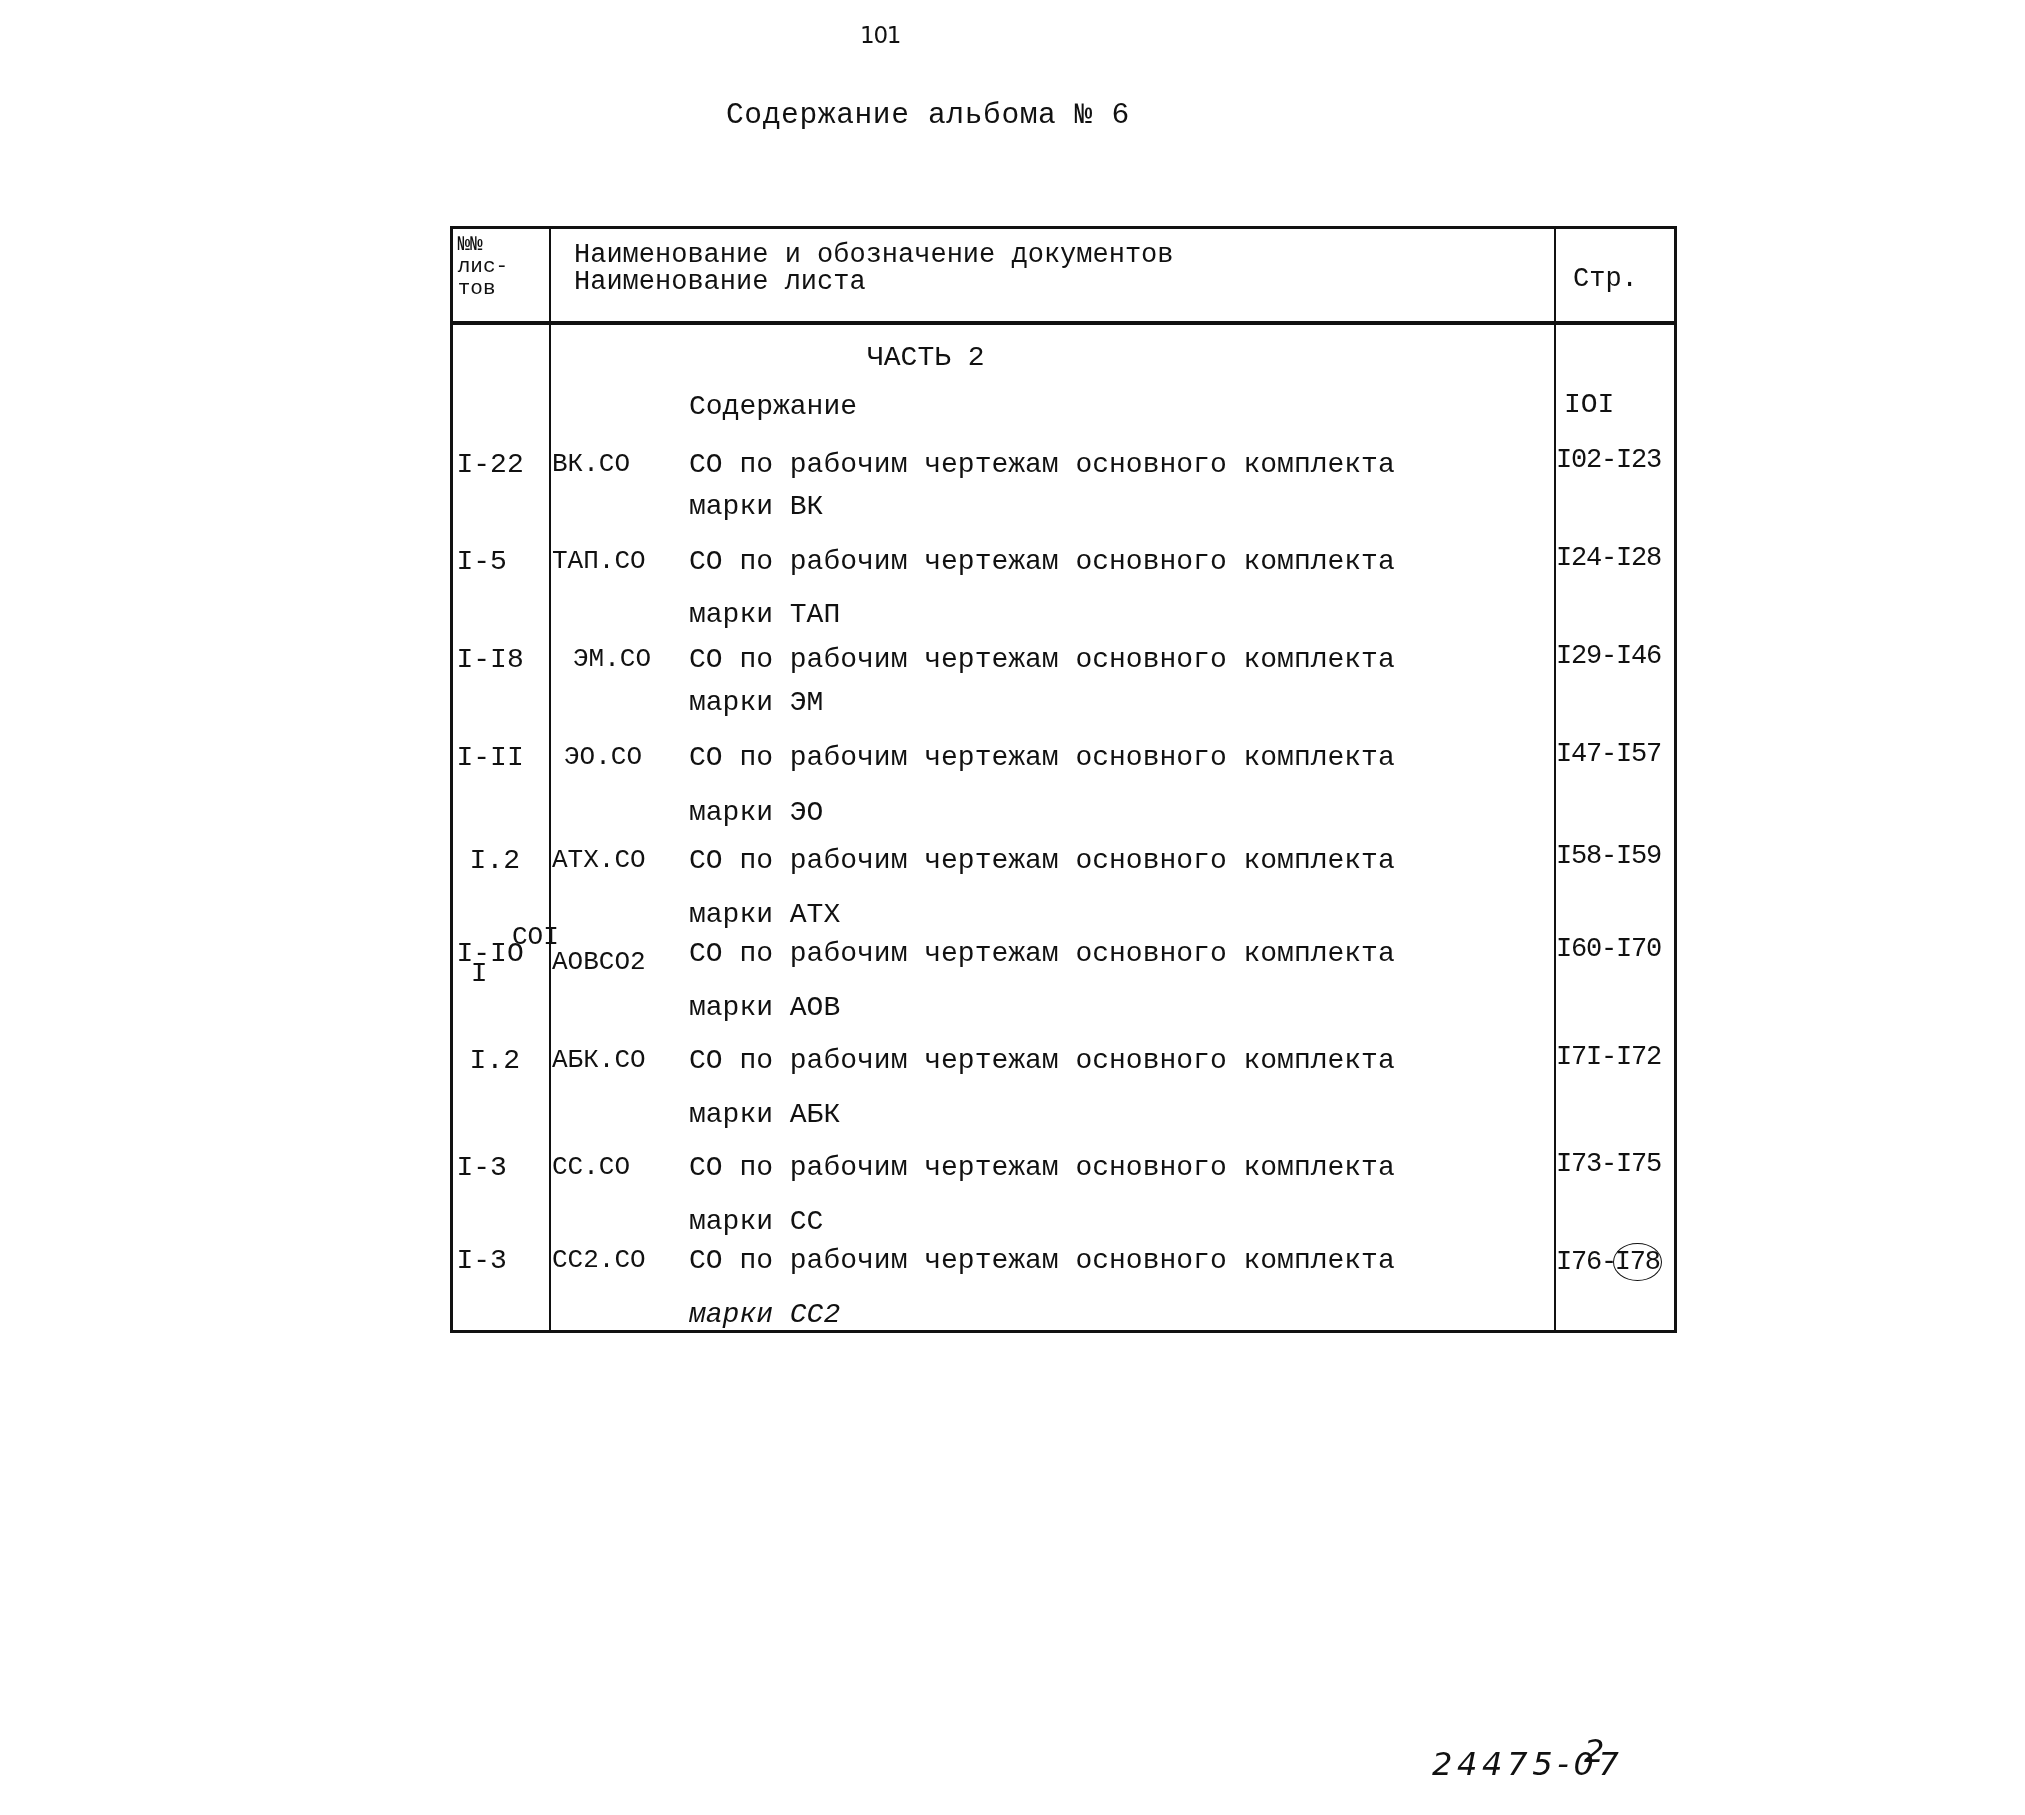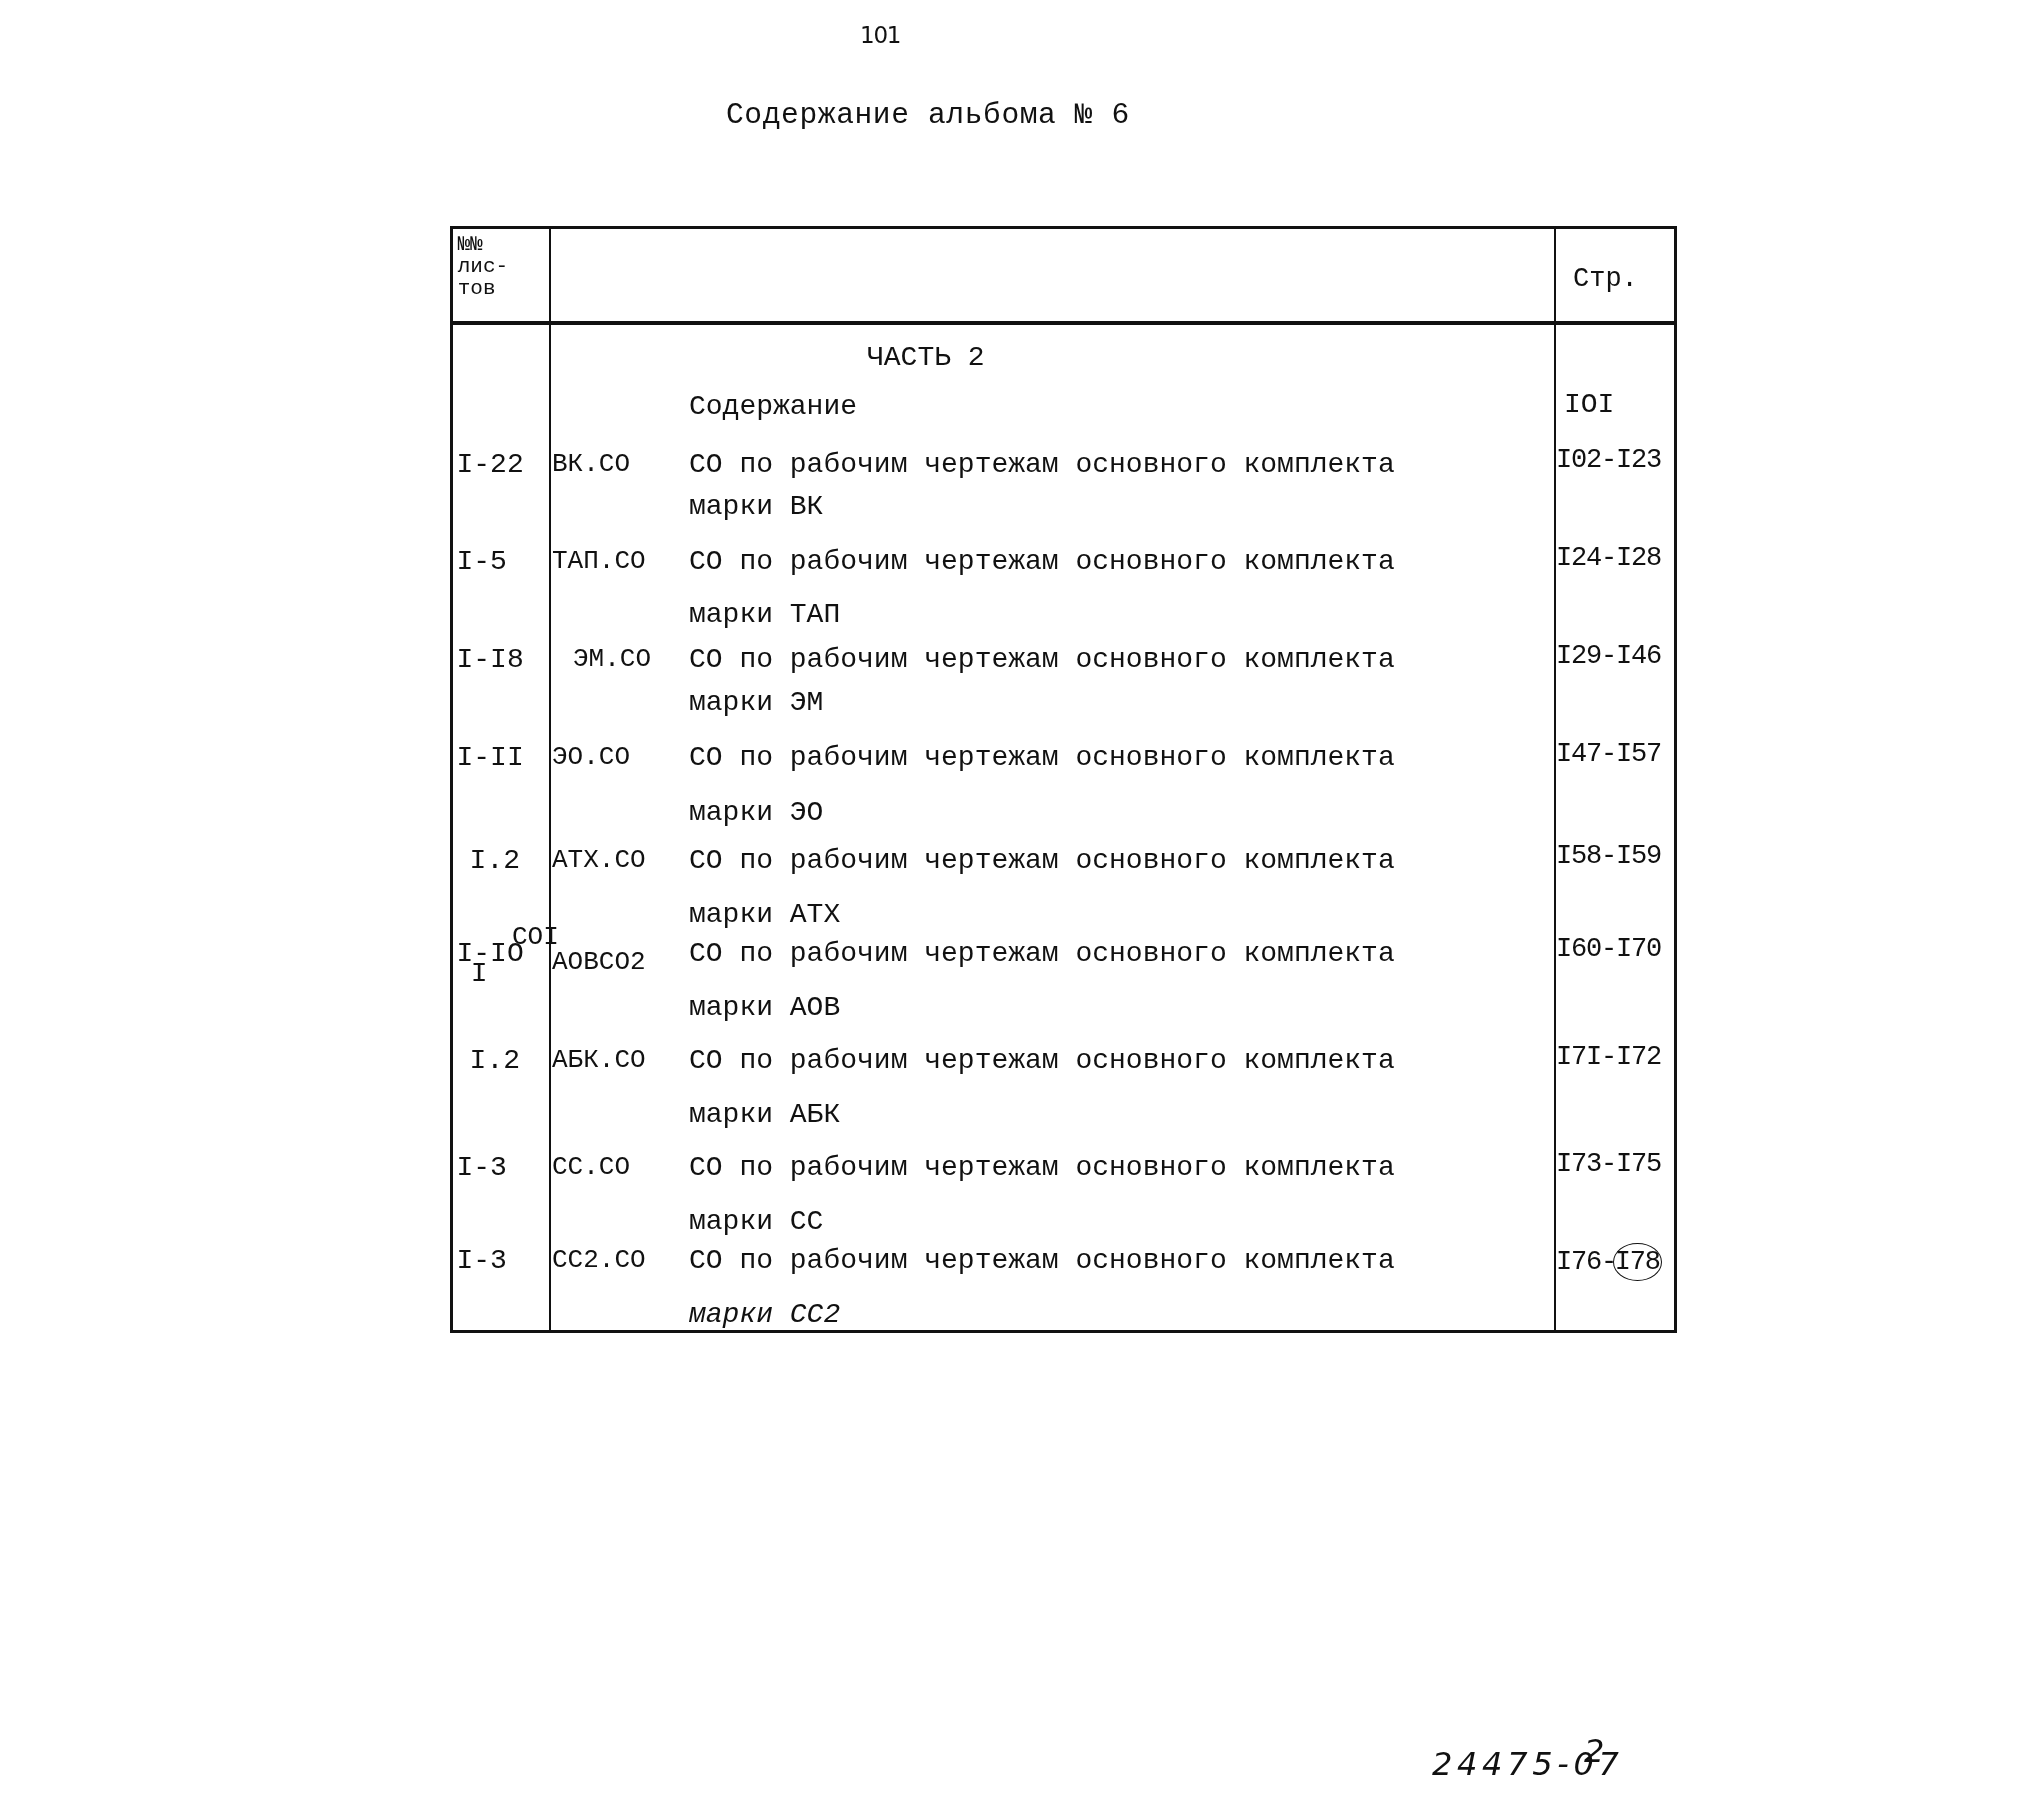--- a/index.html
+++ b/index.html
@@ -28,20 +28,24 @@
 <div id="toc-table" class="abs">
   <div class="vline" id="col1-line"></div>
   <div class="vline" id="col3-line"></div>
   <div id="header-bottom"></div>
 
   <div class="cell hdr-small" style="left:4.7px;top:4.7px;">
     <div>№№</div>
     <div>лис-</div>
     <div>тов</div>
   </div>
+  <div class="cell" style="left:121px;top:13px;font-size:27px;line-height:27px;">
+    <div>Наименование и обозначение документов</div>
+    <div>Наименование листа</div>
+  </div>
   <div class="cell" style="left:1120px;top:37px;font-size:27px;">Стр.</div>
 
   <div class="cell" style="left:414px;top:115px;">ЧАСТЬ 2</div>
   <div class="cell" style="left:236px;top:164px;">Содержание</div>
   <div class="cell" style="left:1111px;top:162px;">IOI</div>
 
   <div id="rows">
       <div class="cell" style="left: 3.5px; top: 222px;">I-22</div>
       <div class="cell" style="left: 99px; top: 222px; font-size: 26px;">ВК.СО</div>
       <div class="cell" style="left: 236px; top: 222px;">СО по рабочим чертежам основного комплекта</div>
@@ -51,21 +55,21 @@
       <div class="cell" style="left: 99px; top: 319px; font-size: 26px;">ТАП.СО</div>
       <div class="cell" style="left: 236px; top: 319px;">СО по рабочим чертежам основного комплекта</div>
       <div class="cell" style="left: 236px; top: 372px;">марки ТАП</div>
       <div class="cell" style="left: 1103px; top: 316px; font-size: 27px; letter-spacing: -1.2px;">I24-I28</div>
       <div class="cell" style="left: 3.5px; top: 417px;">I-I8</div>
       <div class="cell" style="left: 99px; top: 417px; font-size: 26px; padding-left: 21px;">ЭМ.СО</div>
       <div class="cell" style="left: 236px; top: 417px;">СО по рабочим чертежам основного комплекта</div>
       <div class="cell" style="left: 236px; top: 460px;">марки ЭМ</div>
       <div class="cell" style="left: 1103px; top: 414px; font-size: 27px; letter-spacing: -1.2px;">I29-I46</div>
       <div class="cell" style="left: 3.5px; top: 515px;">I-II</div>
-      <div class="cell" style="left: 99px; top: 515px; font-size: 26px;">ЭО.СО</div>
+      <div class="cell" style="left: 99px; top: 515px; font-size: 26px; padding-left: 12px;">ЭО.СО</div>
       <div class="cell" style="left: 236px; top: 515px;">СО по рабочим чертежам основного комплекта</div>
       <div class="cell" style="left: 236px; top: 570px;">марки ЭО</div>
       <div class="cell" style="left: 1103px; top: 512px; font-size: 27px; letter-spacing: -1.2px;">I47-I57</div>
       <div class="cell" style="left: 16.6px; top: 618px;">I.2</div>
       <div class="cell" style="left: 99px; top: 618px; font-size: 26px;">АТХ.СО</div>
       <div class="cell" style="left: 236px; top: 618px;">СО по рабочим чертежам основного комплекта</div>
       <div class="cell" style="left: 236px; top: 672px;">марки АТХ</div>
       <div class="cell" style="left: 1103px; top: 614px; font-size: 27px; letter-spacing: -1.2px;">I58-I59</div>
       <div class="cell" style="left: 3.5px; top: 711px;">I-IO</div>
       <div class="cell" style="left: 17.7px; top: 731px;">I</div>

